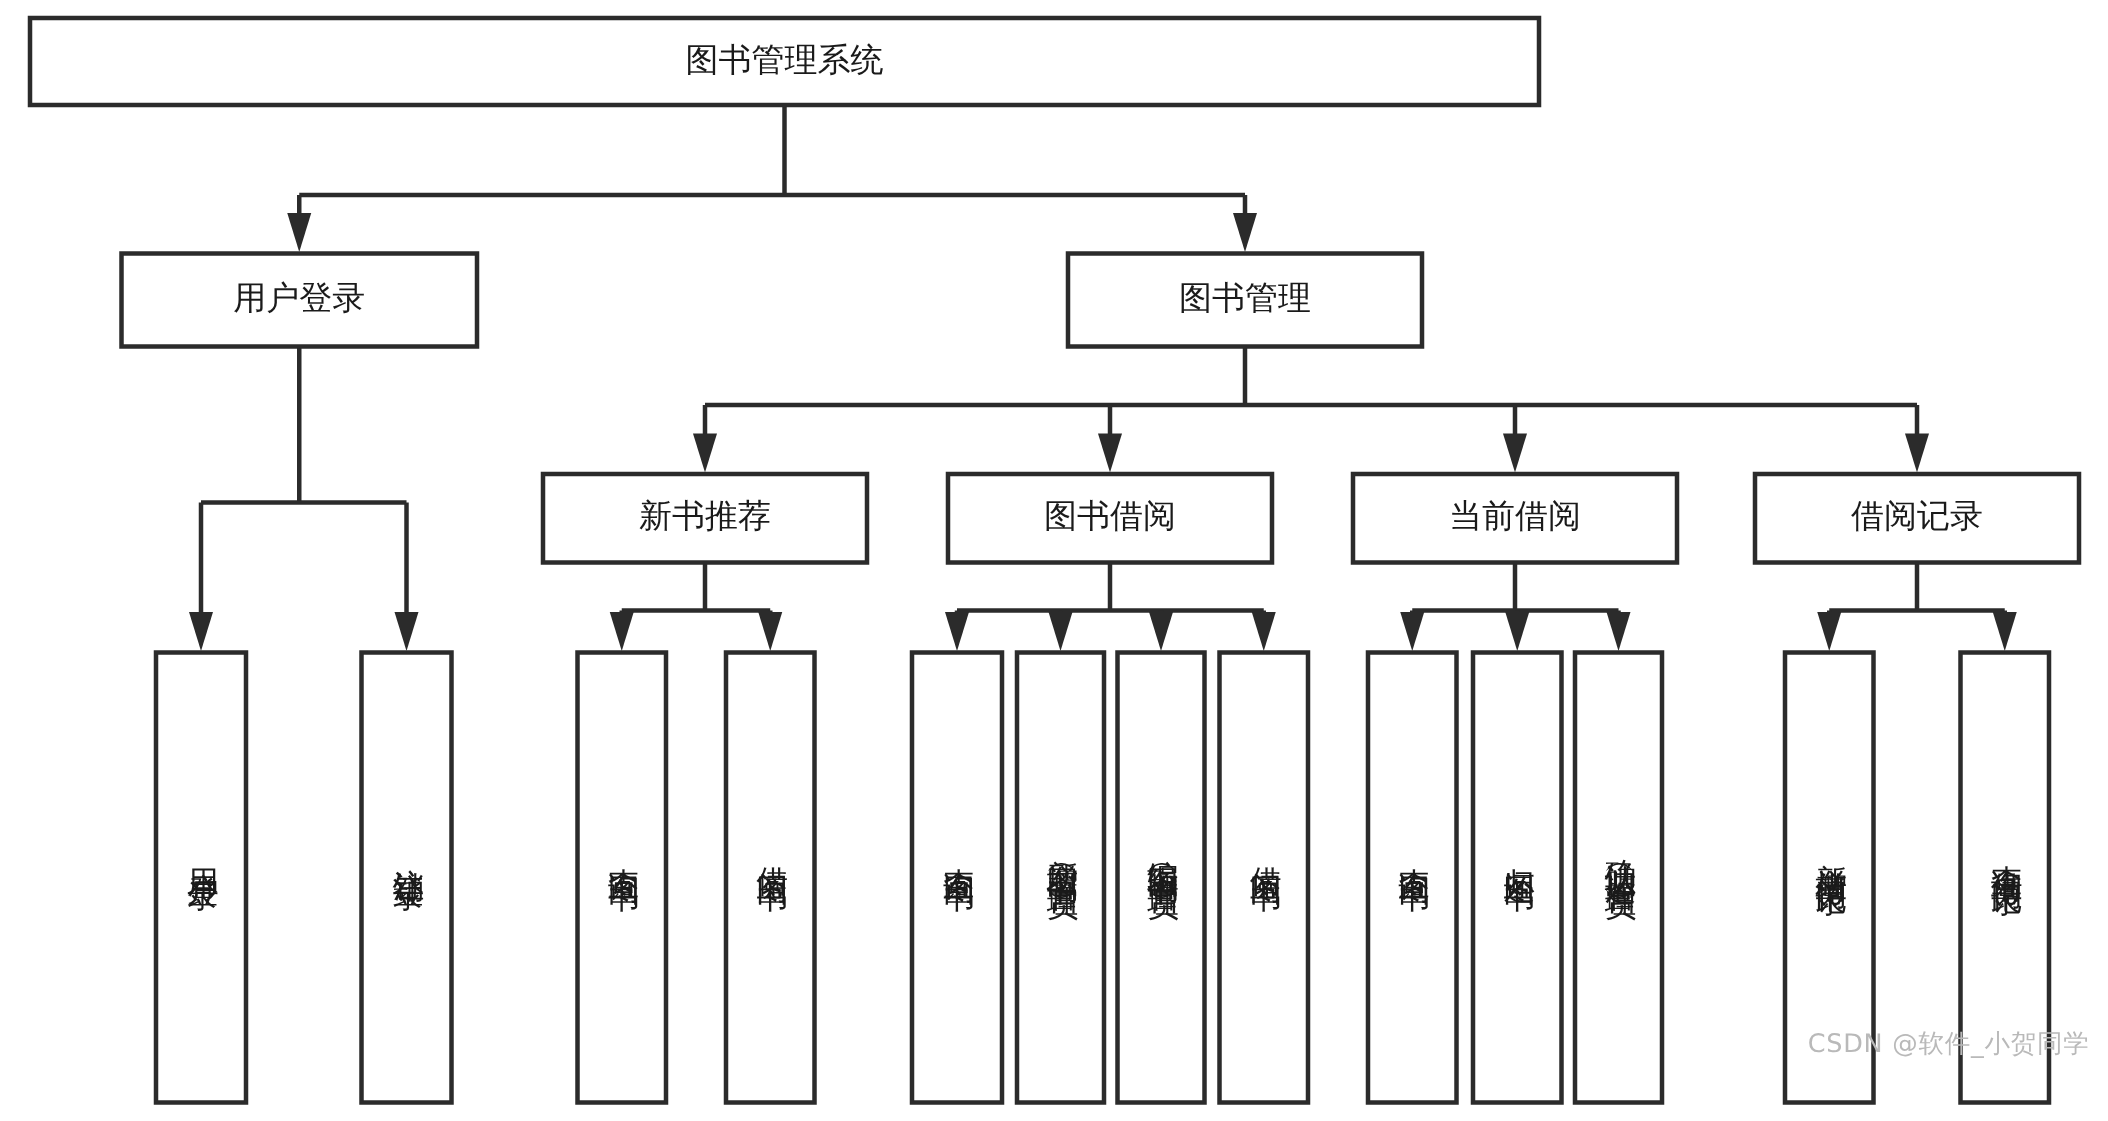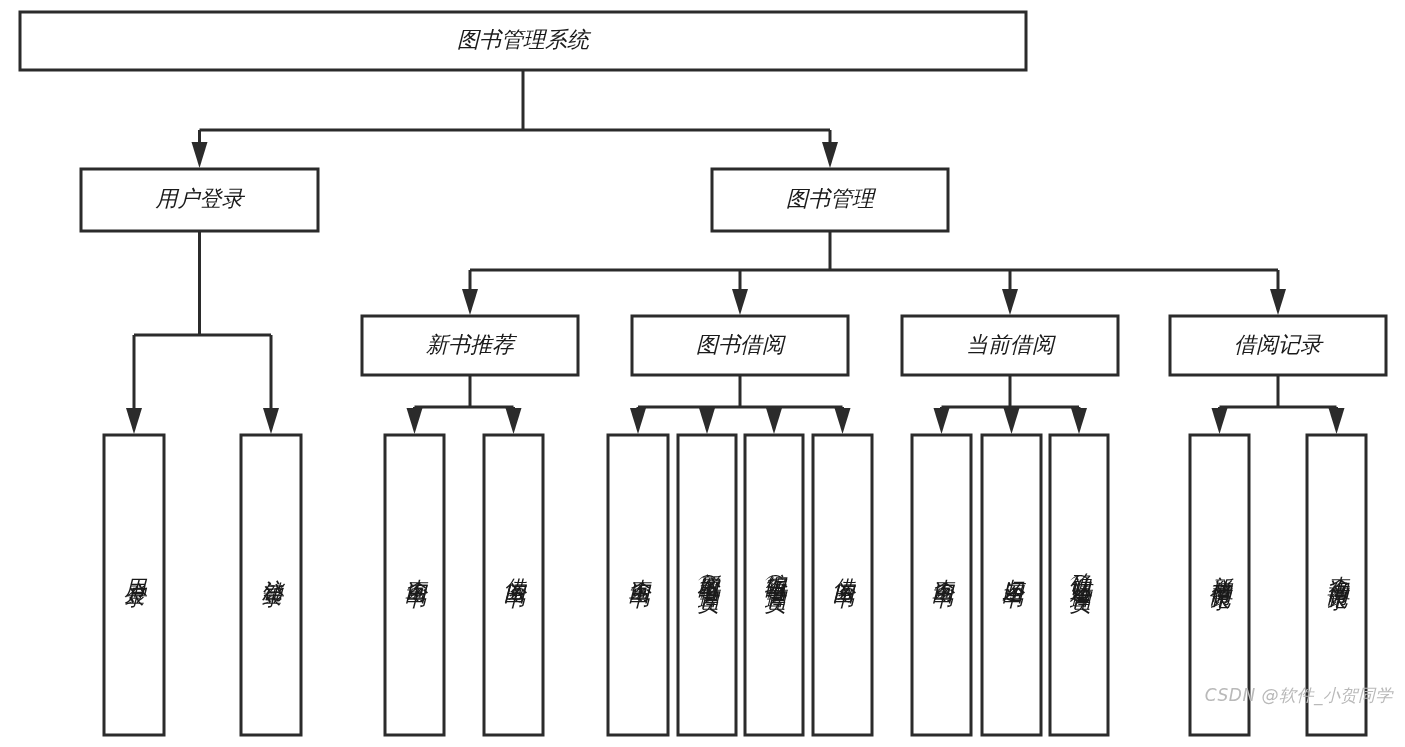--- a/index.html
+++ b/index.html
@@ -11,21 +11,20 @@
     width: 1405px;
     height: 747px;
     font-family: "DejaVu Sans", "Liberation Sans", sans-serif;
     overflow: hidden;
     position: relative;
   }
   #diagram-root {
     position: relative;
     width: 1405px;
     height: 713px;
-    font-style: italic;
   }
   svg.diagram-canvas {
     position: absolute;
     top: 0;
     left: 0;
     width: 1405px;
     height: 747px;
   }
   .node-box {
     fill: #ffffff;

